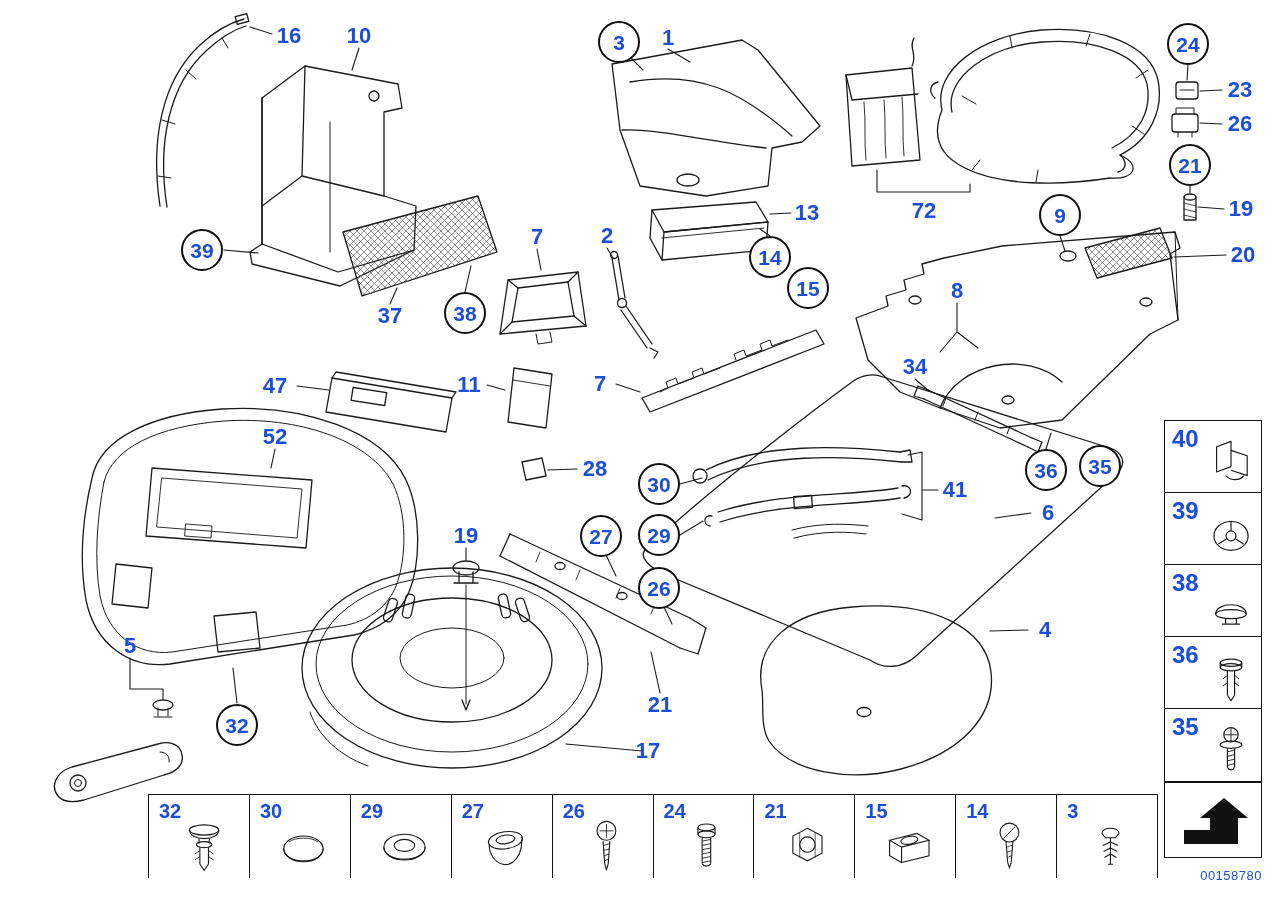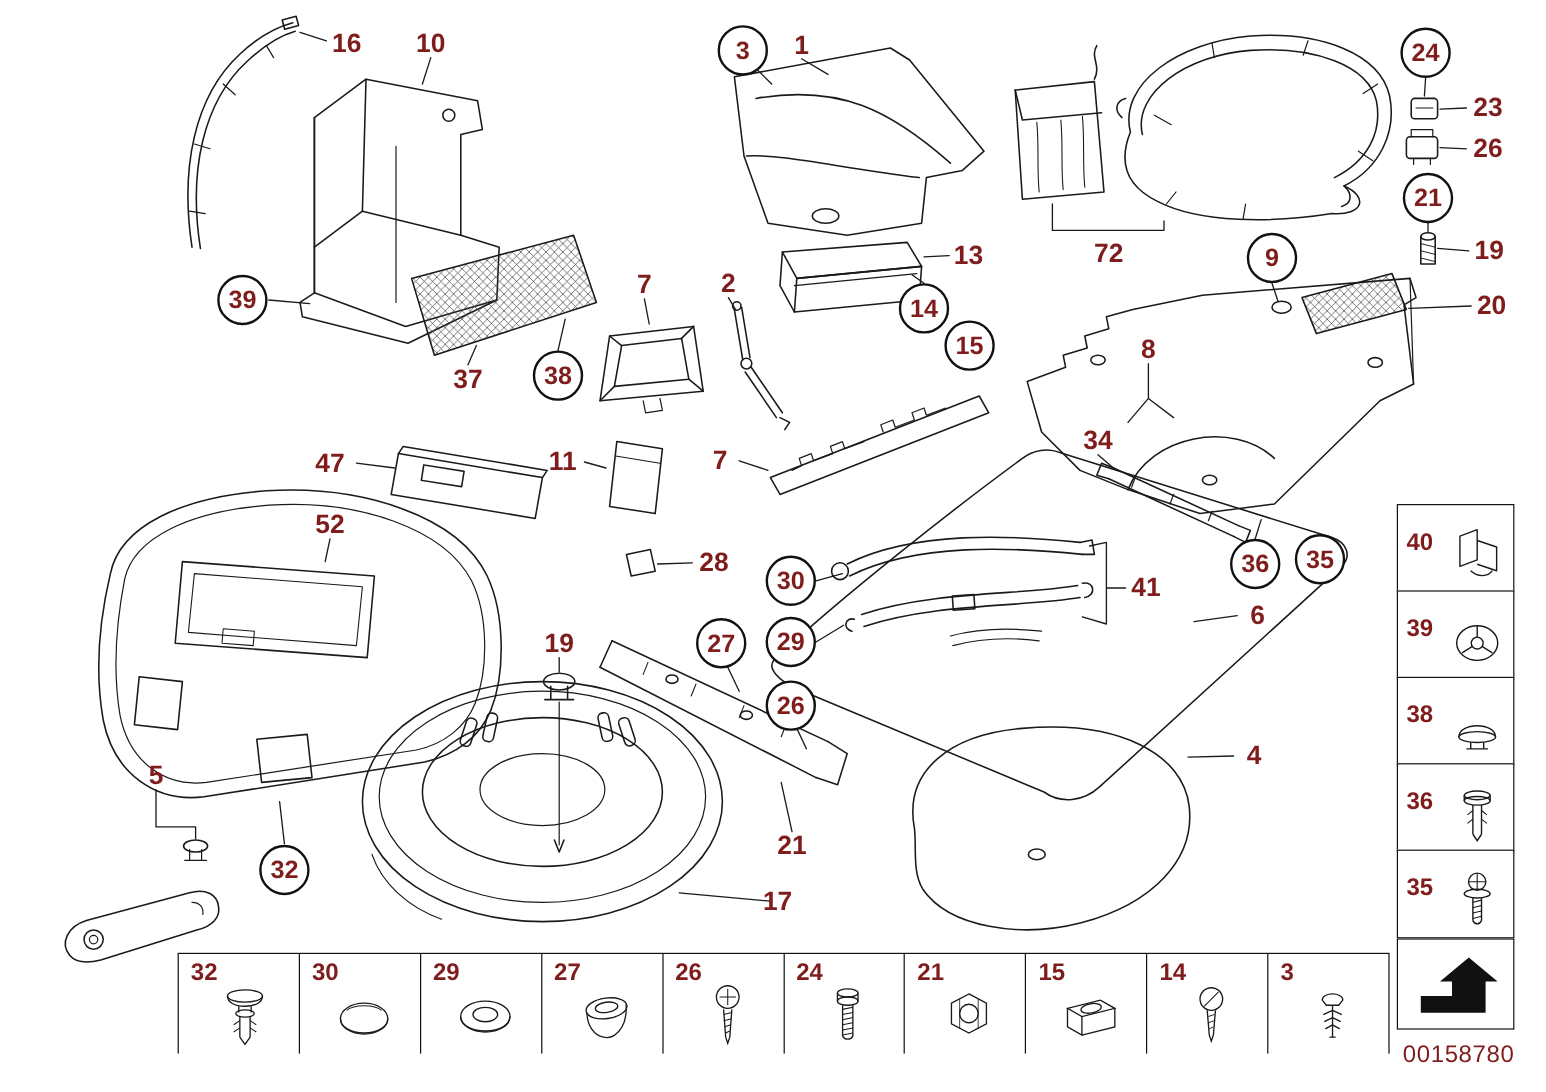--- a/index.html
+++ b/index.html
@@ -1,19 +1,19 @@
 <!DOCTYPE html>
 <html><head>
 <meta charset="utf-8">
 <style>
   * { box-sizing: border-box; }
   html,body { margin:0; padding:0; background:#fff; }
   .stage {
     position:relative; width:1288px; height:910px; background:#ffffff;
-    font-family:"Liberation Sans", sans-serif; color:#7f1d1d; overflow:hidden;
+    font-family:"Liberation Sans", sans-serif; color:#1d4ed8; overflow:hidden;
   }
   svg.art { position:absolute; left:0; top:0; }
 
   
   .callout {
     position:absolute; transform:translate(-50%,-50%);
     font-weight:bold; font-size:22px; line-height:1; z-index:3;
     background:transparent; white-space:nowrap; cursor:pointer;
   }
   .callout.circle {
@@ -21,21 +21,21 @@
     background:#fff; display:flex; align-items:center; justify-content:center;
     font-size:21px;
   }
 
   
   .sidebar-box {
     position:absolute; left:1164px; width:98px; height:74px;
     border:1.6px solid #111; background:#fff; z-index:2;
   }
   .sidebar-box .box-label {
-    position:absolute; top:20px; left:7px; font-size:20px; font-weight:bold;
+    position:absolute; top:4px; left:7px; font-size:24px; font-weight:bold;
   }
   .sidebar-icon { position:absolute; right:3px; bottom:2px; }
 
   .sidebar-arrow {
     position:absolute; left:1164px; top:782px; width:98px; height:76px;
     border:1.6px solid #111; background:#fff; z-index:2;
     display:flex; align-items:center; justify-content:center;
   }
 
   
@@ -45,21 +45,21 @@
   }
   .fastener-cell { flex:1; position:relative; border-left:1.4px solid #111; }
   .fastener-cell:last-child { border-right:1.4px solid #111; }
   .cell-label {
     position:absolute; top:5px; left:10px; font-size:20px; font-weight:bold;
   }
   .cell-icon { position:absolute; left:50%; bottom:0; transform:translateX(-46%); }
 
   .diagram-id {
     position:absolute; left:1166px; top:868px; width:96px;
-    text-align:right; font-size:20px; letter-spacing:0.5px;
+    text-align:right; font-size:13px; letter-spacing:0.5px;
   }
 </style>
 </head>
 <body>
 
 <div class="stage">
 
   <svg class="art" width="1288" height="910" viewBox="0 0 1288 910">
     <defs>
       <pattern id="hatch" width="7" height="7" patternUnits="userSpaceOnUse">

